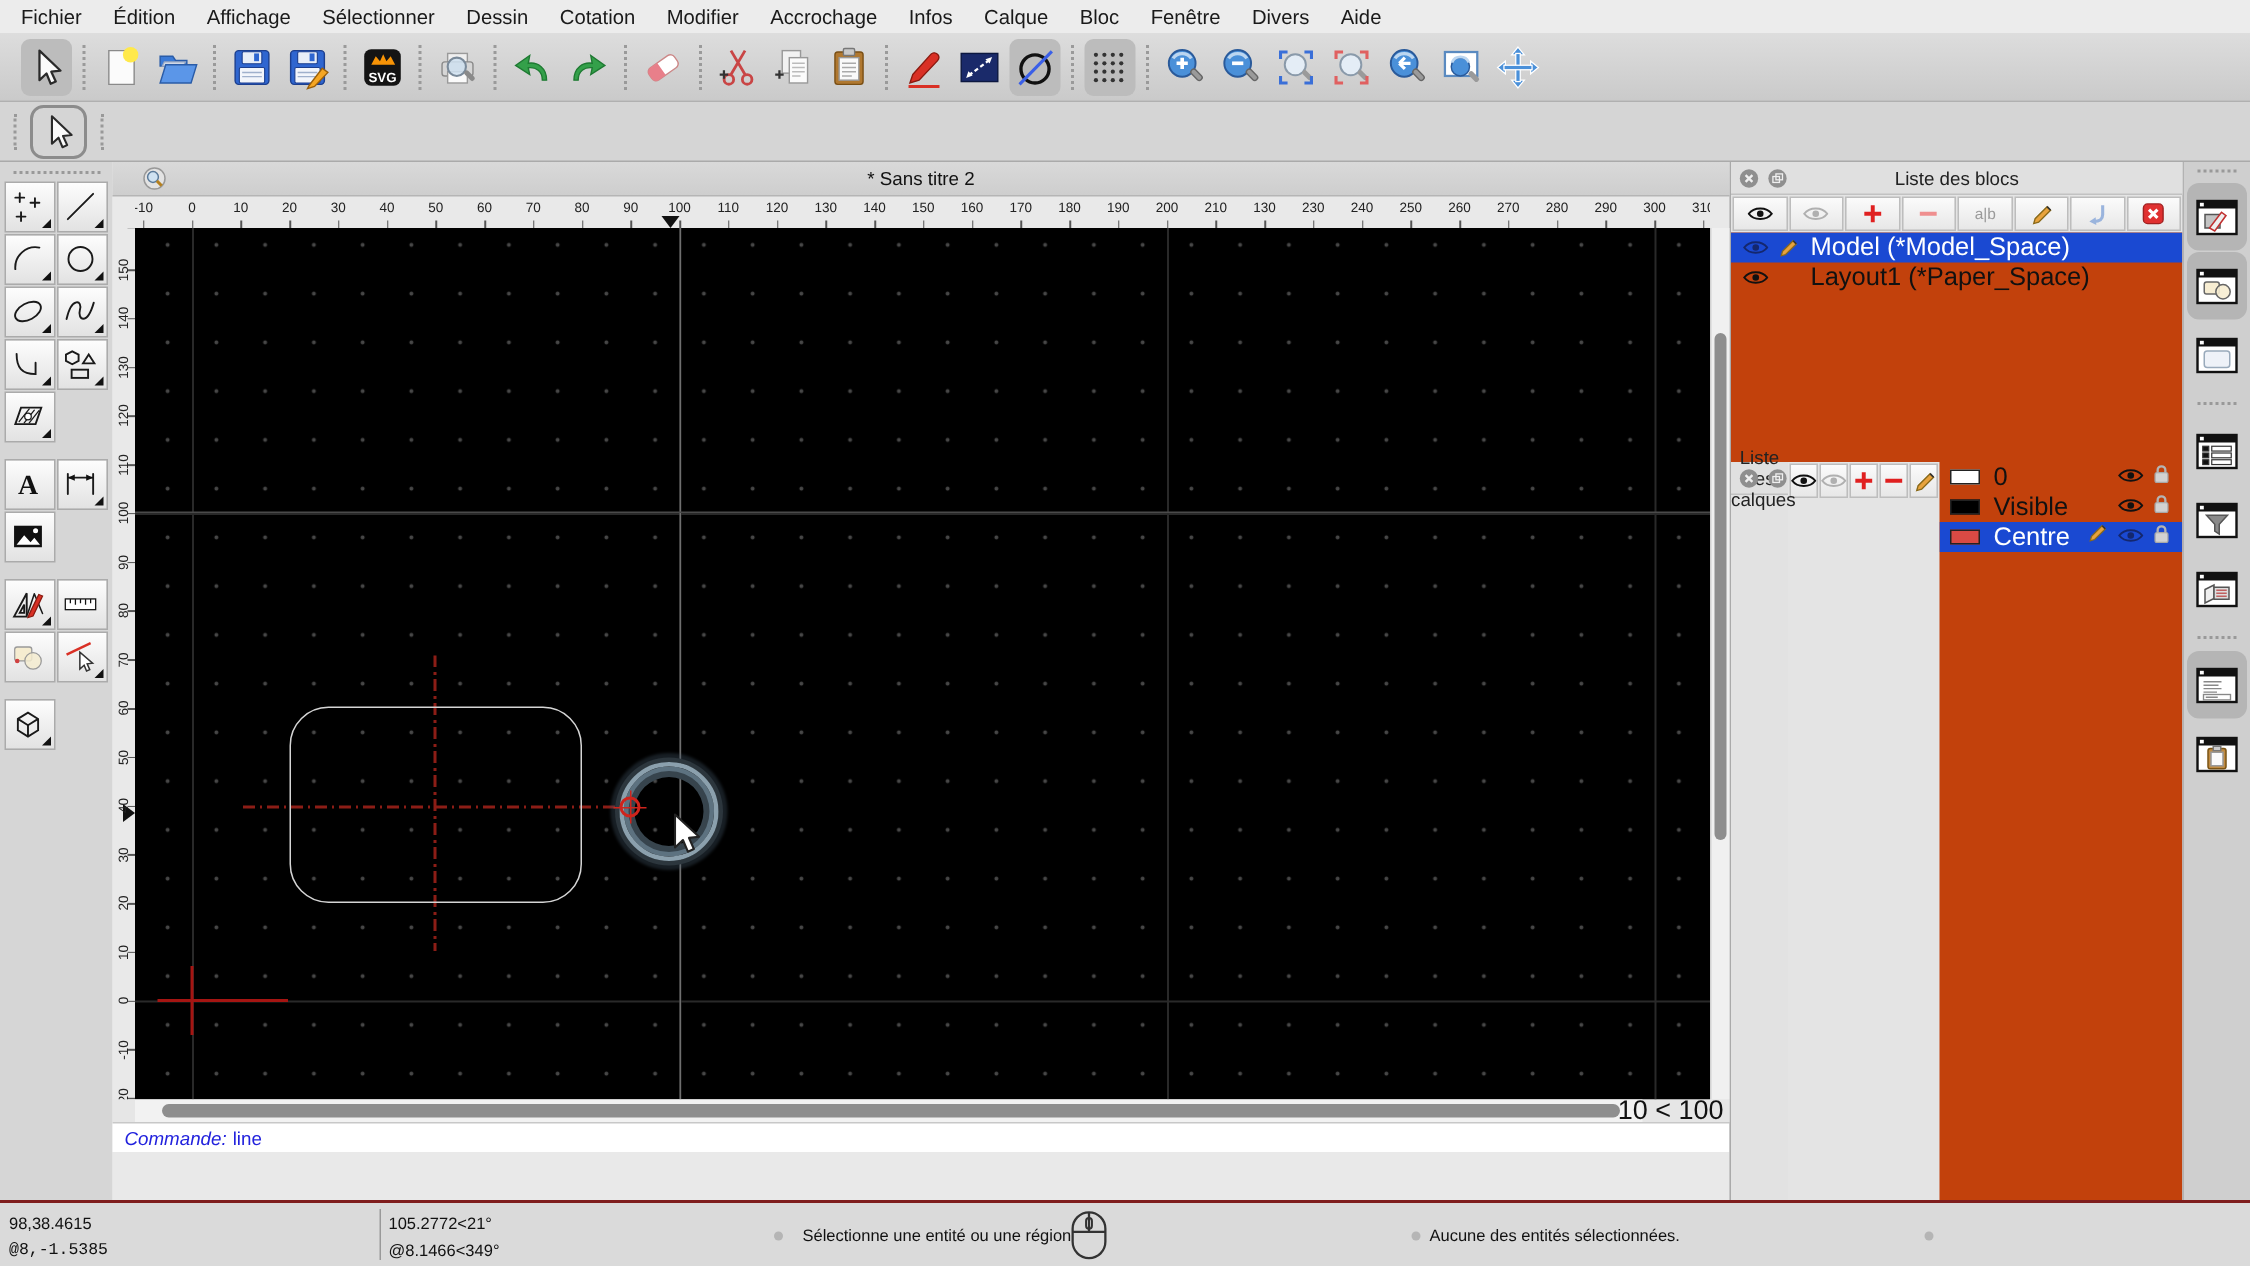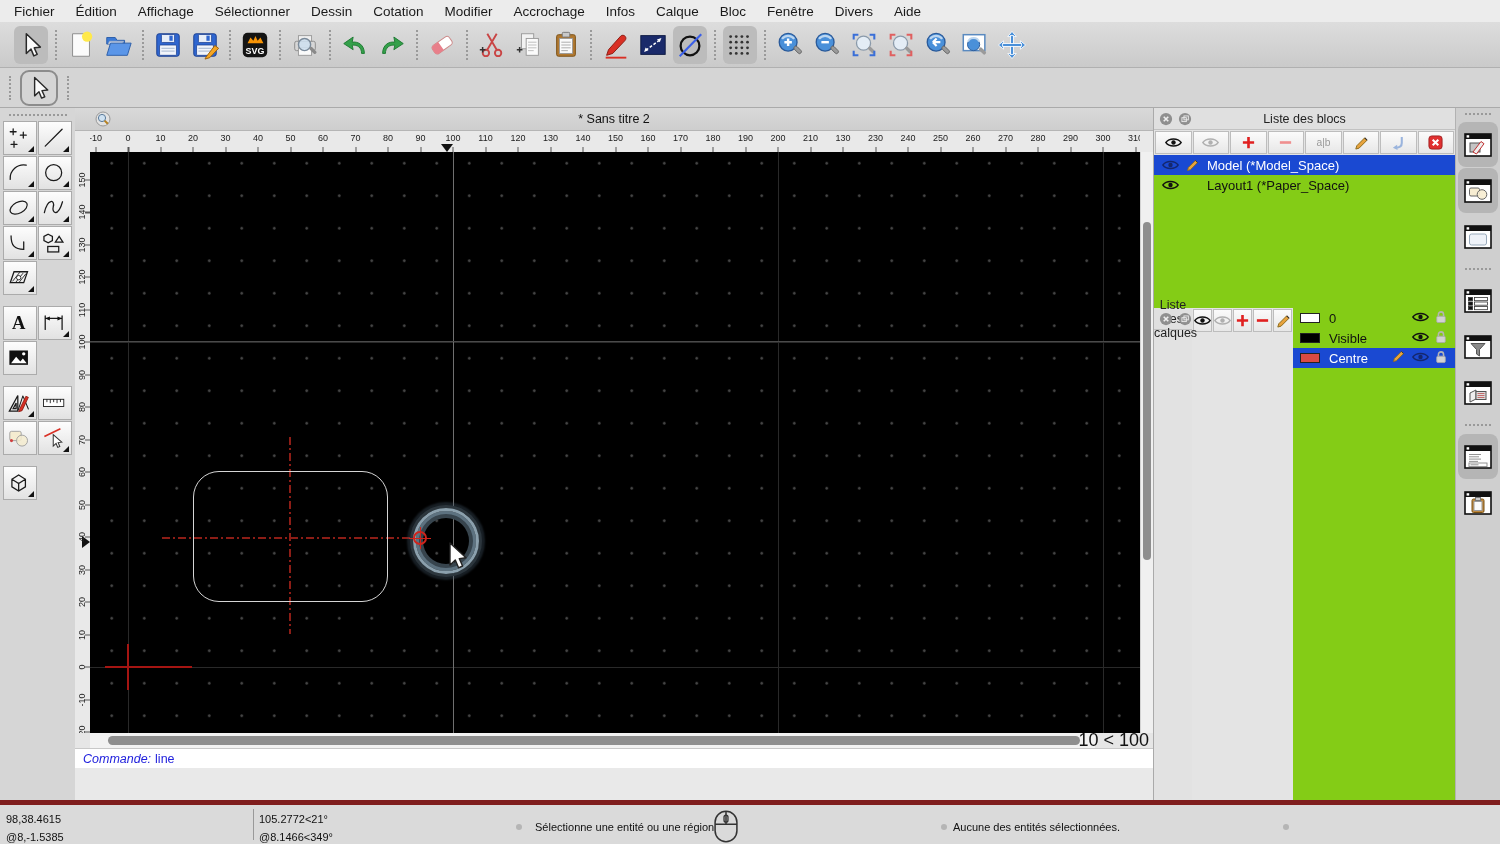--- a/index.html
+++ b/index.html
@@ -118,43 +118,43 @@
   #right-panels { width:302px; border-left:1px solid #aaa; display:flex; flex-direction:column; background:#e2e2e2; }
   #blocks-panel { height:200px; display:flex; flex-direction:column; }
   #layers-panel { flex:1; display:flex; flex-direction:row; }
   .panel-titlebar { height:22px; background:#e0e0e0; border-bottom:1px solid #c2c2c2; position:relative;
                     display:flex; align-items:center; padding-left:5px; gap:5px; }
   .panel-title { position:absolute; left:0; right:0; text-align:center; font-size:12.5px; color:#222; }
   .panel-circle { width:14px; height:14px; z-index:1; }
   .panel-toolbar { display:flex; padding:1px; gap:1px; background:#e4e4e4; }
   .ptb-btn { flex:1; height:23px; background:linear-gradient(#fbfbfb,#e7e7e7); border:1px solid #bdbdbd;
              display:flex; align-items:center; justify-content:center; }
-  .panel-list { flex:1; background:#84cc16; overflow:hidden; font-size:13px; }
+  .panel-list { flex:1; background:#c2410c; overflow:hidden; font-size:17px; }
   .block-row, .layer-row { height:20px; display:flex; align-items:center; color:#111; }
   .block-row.selected, .layer-row.selected { background:#1a49d2; color:#fff; }
   .row-eye { width:18px; margin-left:7px; display:flex; justify-content:center; }
   .row-pencil { width:18px; margin-left:4px; display:flex; justify-content:center; }
   .row-label { margin-left:6px; white-space:nowrap; }
   .layer-swatch { width:20px; height:10px; border:1px solid #222; margin-left:7px; }
   .layer-row .row-label { margin-left:9px; flex:1; }
   .layer-icons { display:flex; align-items:center; gap:6px; margin-right:8px; }
 
   
   #dock-strip { width:45px; background:#cfcfcf; border-left:1px solid #b2b2b2; display:flex; flex-direction:column;
                 align-items:center; padding-top:5px; }
   .dock-handle { width:26px; border-top:2px dotted #999; margin-bottom:7px; }
   .dock-btn { width:40px; height:45px; display:flex; align-items:center; justify-content:center; border-radius:8px; margin-bottom:1px; }
   .dock-btn.pressed { background:#b5b5b5; }
   .dock-sep { width:26px; border-top:2px dotted #999; margin:8px 0; }
 
   
-  #statusbar { height:44px; background:#dadada; border-top:5px solid #7f1d1d; position:relative;
+  #statusbar { height:44px; background:#dadada; border-top:2px solid #7f1d1d; position:relative;
                font-size:11px; color:#111; }
   .sb-abs { position:absolute; left:6px; top:8px; }
-  .sb-rel { position:absolute; left:6px; top:26px; }
+  .sb-rel { position:absolute; left:6px; top:26px;font-family:Liberation Mono, monospace; }
   .sb-div { position:absolute; left:253px; top:4px; bottom:4px; width:1px; background:#999; }
   .sb-polar { position:absolute; left:259px; top:8px; }
   .sb-polar2 { position:absolute; left:259px; top:26px; }
   .sb-dot { position:absolute; width:6px; height:6px; border-radius:50%; background:#b5b5b5; top:19px; }
   .sb-hint-left { position:absolute; left:535px; top:16px; }
   .sb-mouse { position:absolute; left:714px; top:5px; }
   .sb-hint-right { position:absolute; left:953px; top:16px; }
 </style>
 </head>
 <body>

